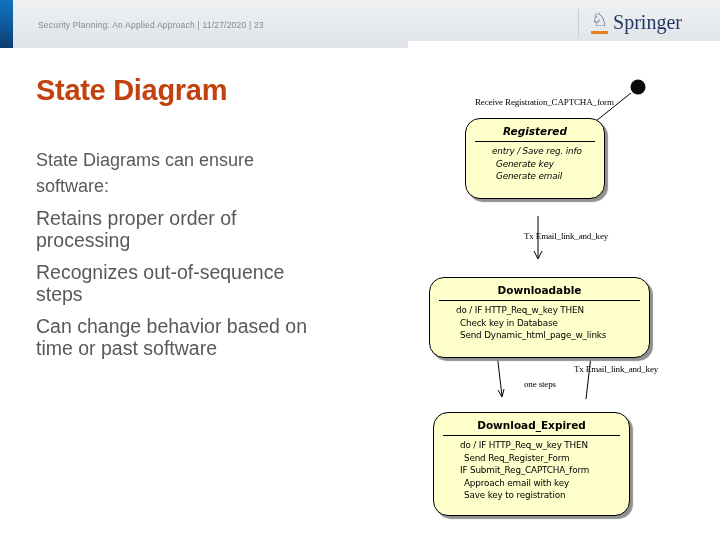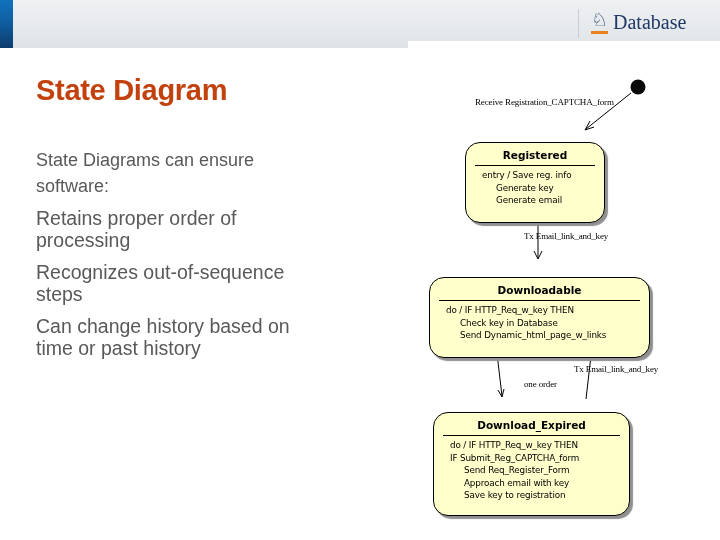--- a/index.html
+++ b/index.html
@@ -26,57 +26,58 @@
                color:#c2410c;letter-spacing:-.3px;}
   .body-block{position:absolute;left:36px;top:147px;width:292px;color:#595959;}
   .body-heading{font-size:18px;line-height:26px;margin:0 0 9px 0;font-weight:normal;}
   .body-point{font-size:19.5px;line-height:21.5px;margin:0 0 11px 0;}
 
   
   .diagram-svg{position:absolute;left:0;top:0;width:720px;height:540px;z-index:1;pointer-events:none;}
   .state-box{position:absolute;background:#ffffcc;border:1.5px solid #000;border-radius:15px;
              box-shadow:3px 3px 1px #909090;z-index:2;color:#000;
              font-family:"DejaVu Sans",sans-serif;}
-  #box-registered{left:465px;top:142px;width:138px;height:79px;}
+  #box-registered{left:465px;top:118px;width:138px;height:79px;font-style:italic;}
   #box-downloadable{left:429px;top:277px;width:219px;height:79px;}
   #box-expired{left:433px;top:412px;width:195px;height:102px;}
   .state-title{text-align:center;font-weight:bold;font-size:10.5px;padding-top:6px;}
   .state-divider{height:1px;background:#000;margin:4px 9px 3px 9px;}
-  .state-line{font-size:8.8px;line-height:12.5px;padding-left:16px;white-space:nowrap;letter-spacing:-.15px;}
+  .state-line{font-size:8.8px;line-height:12.5px;padding-left:26px;white-space:nowrap;letter-spacing:-.15px;}
   .state-line.indent{padding-left:30px;}
   .diagram-label{position:absolute;font-family:Liberation Serif, serif;font-size:9px;color:#000;
                  z-index:3;white-space:nowrap;letter-spacing:-.15px;padding-left:37px;}
   #label-receive{left:438px;top:97px;}
   #label-tx1{left:487px;top:231px;}
   #label-oneweek{left:487px;top:379px;}
   #label-tx2{left:537px;top:364px;}
 </style>
 </head>
 <body>
 
 <div class="slide">
 
   <div class="header-band"></div>
   <div class="blue-bar"></div>
   <div class="white-notch"></div>
+  <div class="breadcrumb">Security Planning: An Applied Approach | 11/27/2020 | 23</div>
   <div class="logo-divider"></div>
   <div class="logo">
     <span class="knight-wrap">
       <span class="knight">♘</span>
       <span class="knight-underline"></span>
     </span>
-    <span class="springer-text">Database</span>
+    <span class="springer-text">Springer</span>
   </div>
 
   <div class="slide-title">State Diagram</div>
   <div class="body-block">
     <p class="body-heading">State Diagrams can ensure software:</p>
     <p class="body-point">Retains proper order of processing</p>
     <p class="body-point">Recognizes out-of-sequence steps</p>
-    <p class="body-point">Can change history based on time or past history</p>
+    <p class="body-point">Can change behavior based on time or past software</p>
   </div>
 
   <svg class="diagram-svg" viewBox="0 0 720 540" xmlns="http://www.w3.org/2000/svg">
 
     <circle cx="638" cy="87" r="7.5" fill="#0a0a0a"></circle>
 
     <line x1="631" y1="93" x2="586" y2="129" stroke="#000" stroke-width="1"></line>
     <polyline points="594,127 585,130 590,121" fill="none" stroke="#000" stroke-width="1"></polyline>
 
     <line x1="538" y1="216" x2="538" y2="258" stroke="#000" stroke-width="1"></line>
@@ -84,21 +85,21 @@
 
     <line x1="496" y1="345" x2="502" y2="396" stroke="#000" stroke-width="1"></line>
     <polyline points="504,389 502,397 498,390" fill="none" stroke="#000" stroke-width="1"></polyline>
 
     <line x1="586" y1="399" x2="592" y2="347" stroke="#000" stroke-width="1"></line>
     <polyline points="594,354 592,346 588,354" fill="none" stroke="#000" stroke-width="1"></polyline>
   </svg>
 
   <div class="diagram-label" id="label-receive">Receive Registration_CAPTCHA_form</div>
   <div class="diagram-label" id="label-tx1">Tx Email_link_and_key</div>
-  <div class="diagram-label" id="label-oneweek">one order</div>
+  <div class="diagram-label" id="label-oneweek">one steps</div>
   <div class="diagram-label" id="label-tx2">Tx Email_link_and_key</div>
 
   <div class="state-box" id="box-registered">
     <div class="state-title">Registered</div>
     <div class="state-divider"></div>
     <div class="state-line">entry / Save reg. info</div>
     <div class="state-line indent">Generate key</div>
     <div class="state-line indent">Generate email</div>
   </div>
 
@@ -107,19 +108,19 @@
     <div class="state-divider"></div>
     <div class="state-line">do / IF HTTP_Req_w_key THEN</div>
     <div class="state-line indent">Check key in Database</div>
     <div class="state-line indent">Send Dynamic_html_page_w_links</div>
   </div>
 
   <div class="state-box" id="box-expired">
     <div class="state-title">Download_Expired</div>
     <div class="state-divider"></div>
     <div class="state-line">do / IF HTTP_Req_w_key THEN</div>
+    <div class="state-line indent">Send Req_Register_Form</div>
     <div class="state-line">IF Submit_Reg_CAPTCHA_form</div>
-    <div class="state-line indent">Send Req_Register_Form</div>
     <div class="state-line indent">Approach email with key</div>
     <div class="state-line indent">Save key to registration</div>
   </div>
 
 </div>
 
 </body></html>

